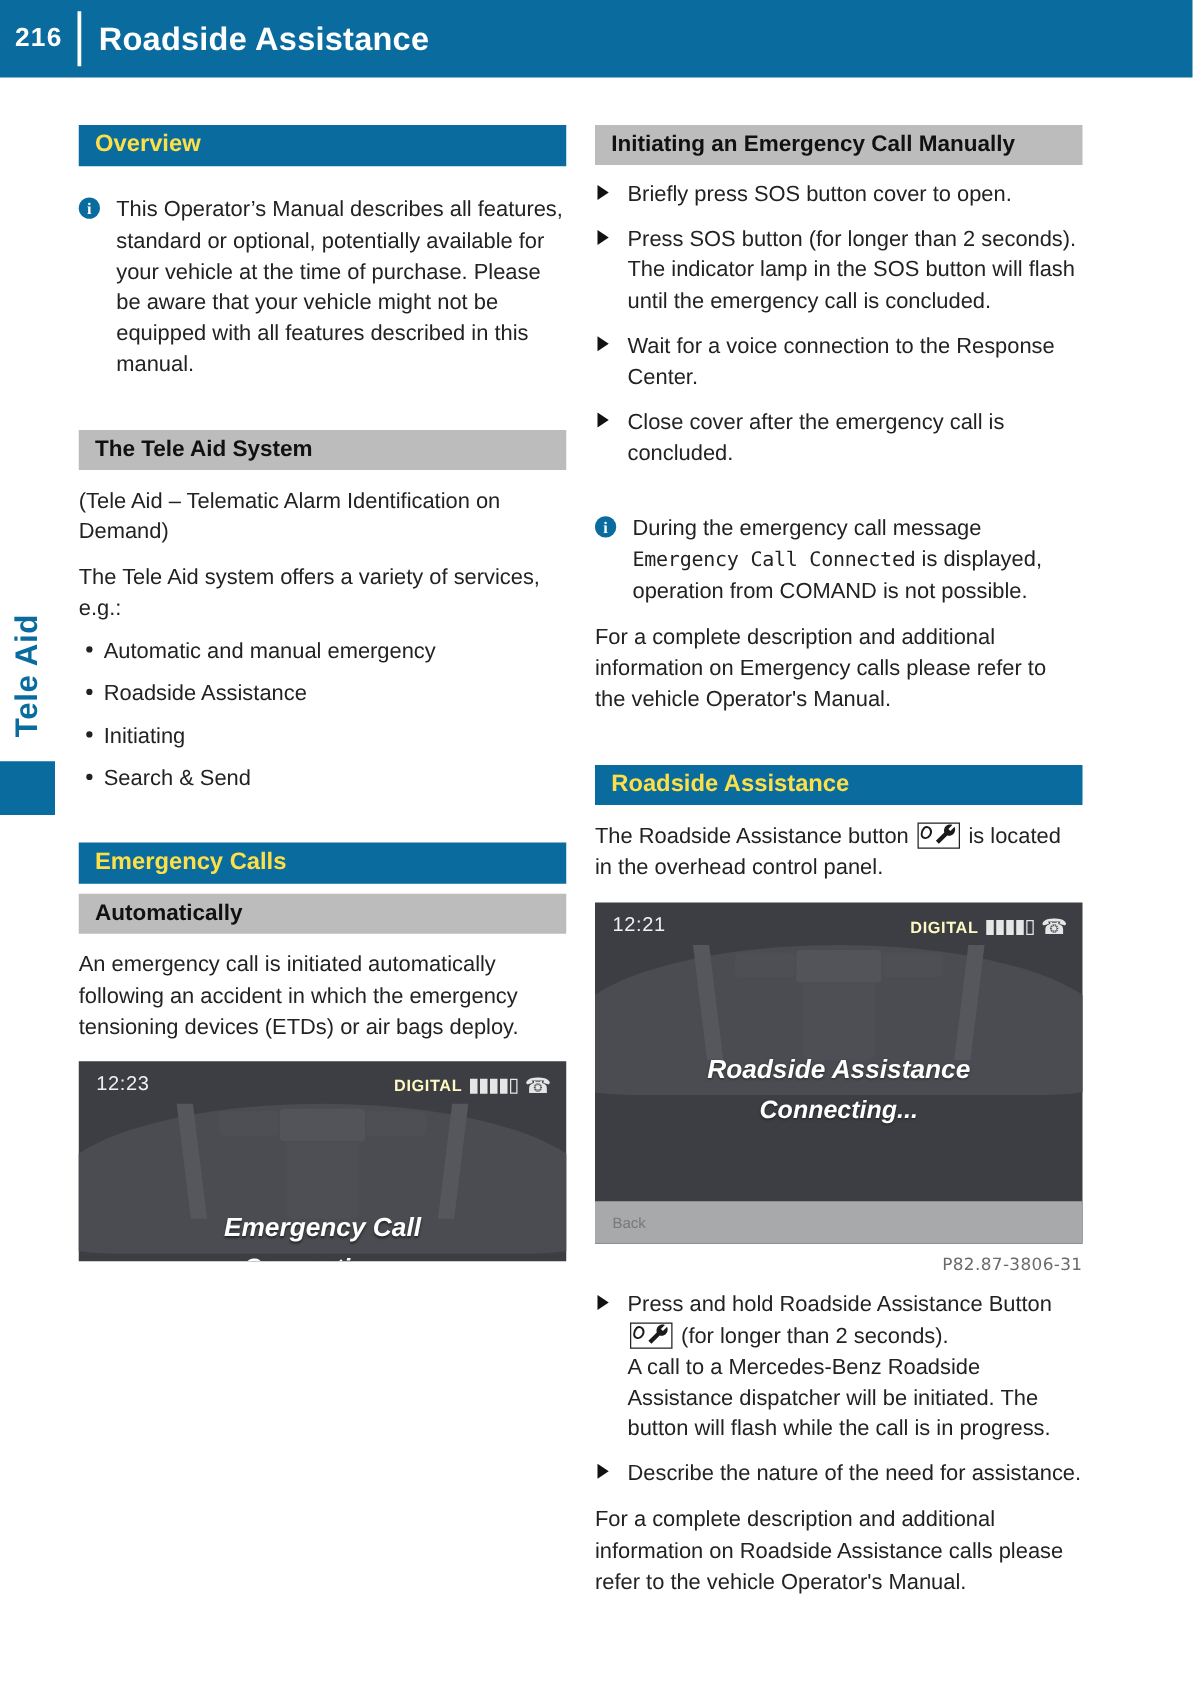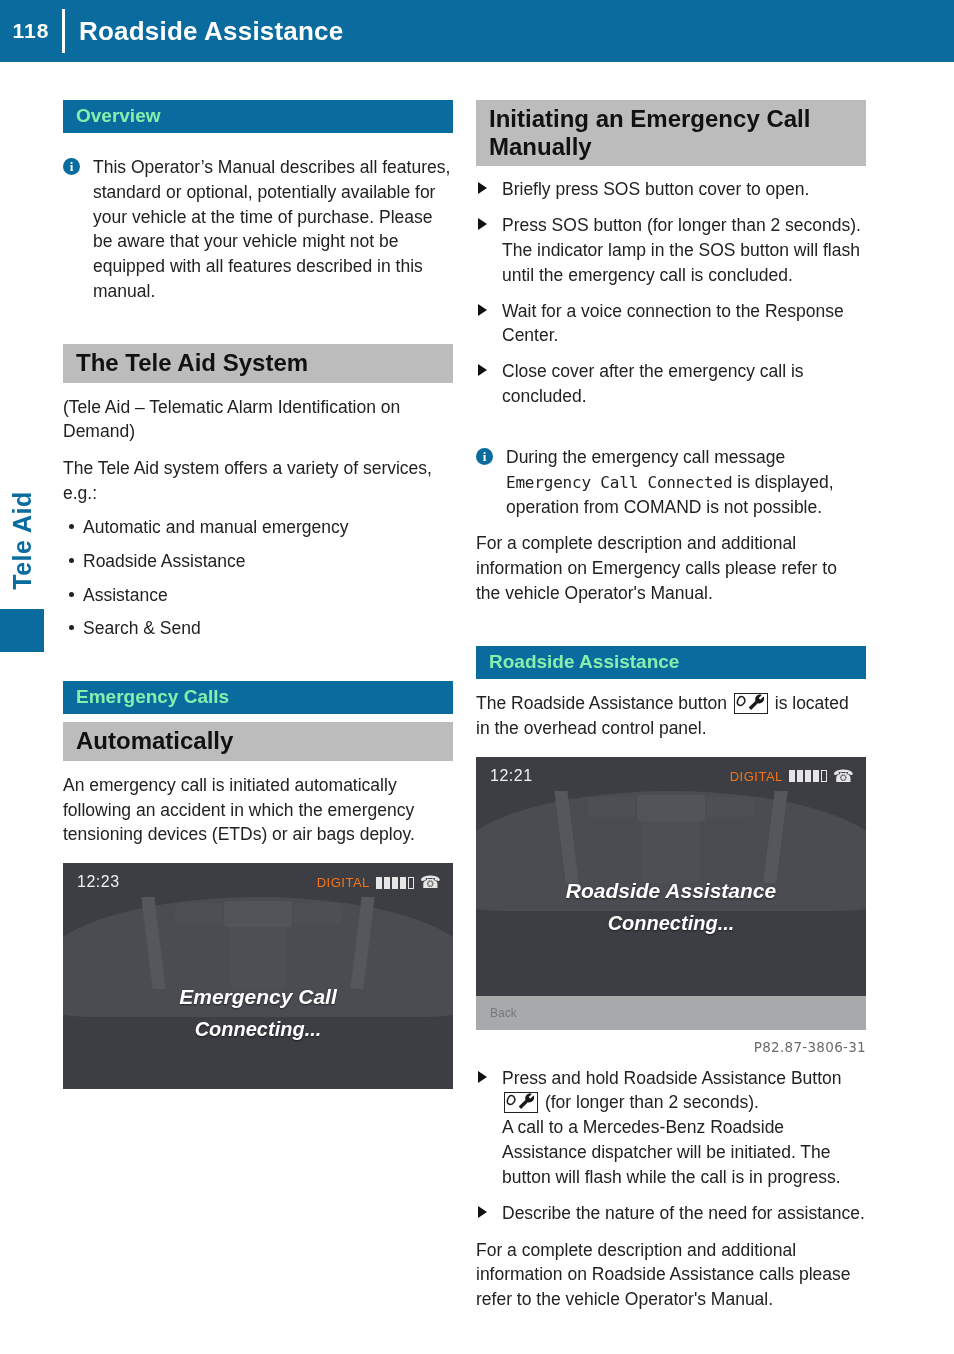--- a/index.html
+++ b/index.html
@@ -77,30 +77,30 @@
     position: absolute;
     top: 100px;
     width: 390px;
   }
   .col-left  { left: 63px; }
   .col-right { left: 476px; }
 
   
   .h-blue {
     background: #0a6c9e;
-    color: #86efac;
+    color: #fde047;
     font-size: 19px;
     font-weight: bold;
     padding: 5px 0 6px 13px;
     line-height: 1.15;
   }
   .h-gray {
     background: #bcbcbc;
     color: #111111;
-    font-size: 24px;
+    font-size: 18px;
     font-weight: bold;
     padding: 5px 0 6px 13px;
     line-height: 1.15;
   }
 
   
   p.body {
     font-size: 17.5px;
     line-height: 1.42;
     margin-top: 12px;
@@ -187,21 +187,21 @@
     position: relative;
     margin: 0 2px;
   }
   .ra-icon svg { position: absolute; left: 0; top: 0; }
 
   
   .screen-wrap { margin-top: 16px; }
   .screen {
     position: relative;
     width: 390px;
-    height: 226px;
+    height: 160px;
     background: #3c3e43;
     overflow: hidden;
   }
   .screen.tall { height: 273px; }
 
   
   .console-roof {
     position: absolute;
     left: -6%; top: 34px;
     width: 112%; height: 120px;
@@ -251,23 +251,23 @@
     letter-spacing: 0.5px;
   }
   .screen-status {
     position: absolute;
     right: 12px; top: 11px;
     display: flex;
     align-items: center;
     gap: 6px;
   }
   .screen-status .label {
-    color: #f97316;
+    color: #fef9c3;
     font-size: 13px;
-    font-weight: normal;
+    font-weight: bold;
     letter-spacing: 0.5px;
   }
   .bars { display: flex; align-items: flex-end; gap: 2px; }
   .bars i {
     display: block;
     width: 6px; height: 12px;
     background: #e6e6e6;
   }
   .bars i.empty {
     background: transparent;
@@ -313,21 +313,21 @@
     color: #6b6b6b;
     margin-top: 9px;
     letter-spacing: 0.3px;
     font-family: "DejaVu Sans", sans-serif;
   }
 </style>
 </head>
 <body>
 
 <div class="page-header">
-  <div class="page-number">118</div>
+  <div class="page-number">216</div>
   <div class="header-divider"></div>
   <div class="header-title">Roadside Assistance</div>
 </div>
 
 <div class="side-tab-label">
   <span>Tele Aid</span>
 </div>
 <div class="side-tab-block"></div>
 
 <div class="col col-left">
@@ -351,21 +351,21 @@
     <div class="dot">
       <span class="dot-marker"></span>
       <span>Automatic and manual emergency</span>
     </div>
     <div class="dot">
       <span class="dot-marker"></span>
       <span>Roadside Assistance</span>
     </div>
     <div class="dot">
       <span class="dot-marker"></span>
-      <span>Assistance</span>
+      <span>Initiating</span>
     </div>
     <div class="dot">
       <span class="dot-marker"></span>
       <span>Search &amp; Send</span>
     </div>
   </div>
 
   <div class="gap-lg"></div>
 
   <div class="h-blue">Emergency Calls</div>

